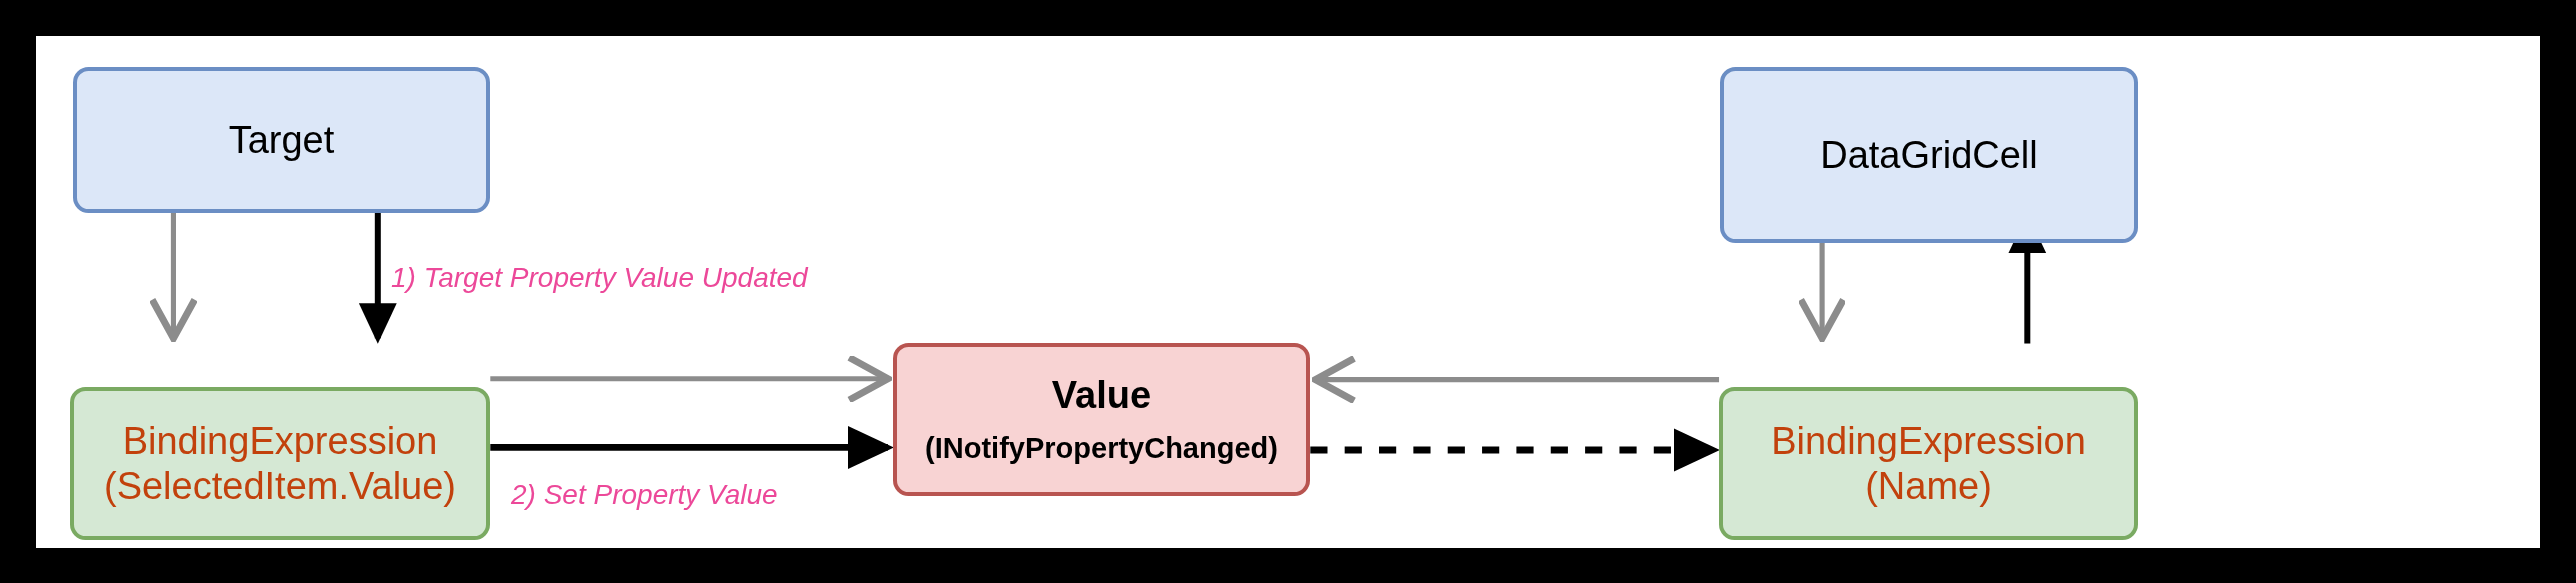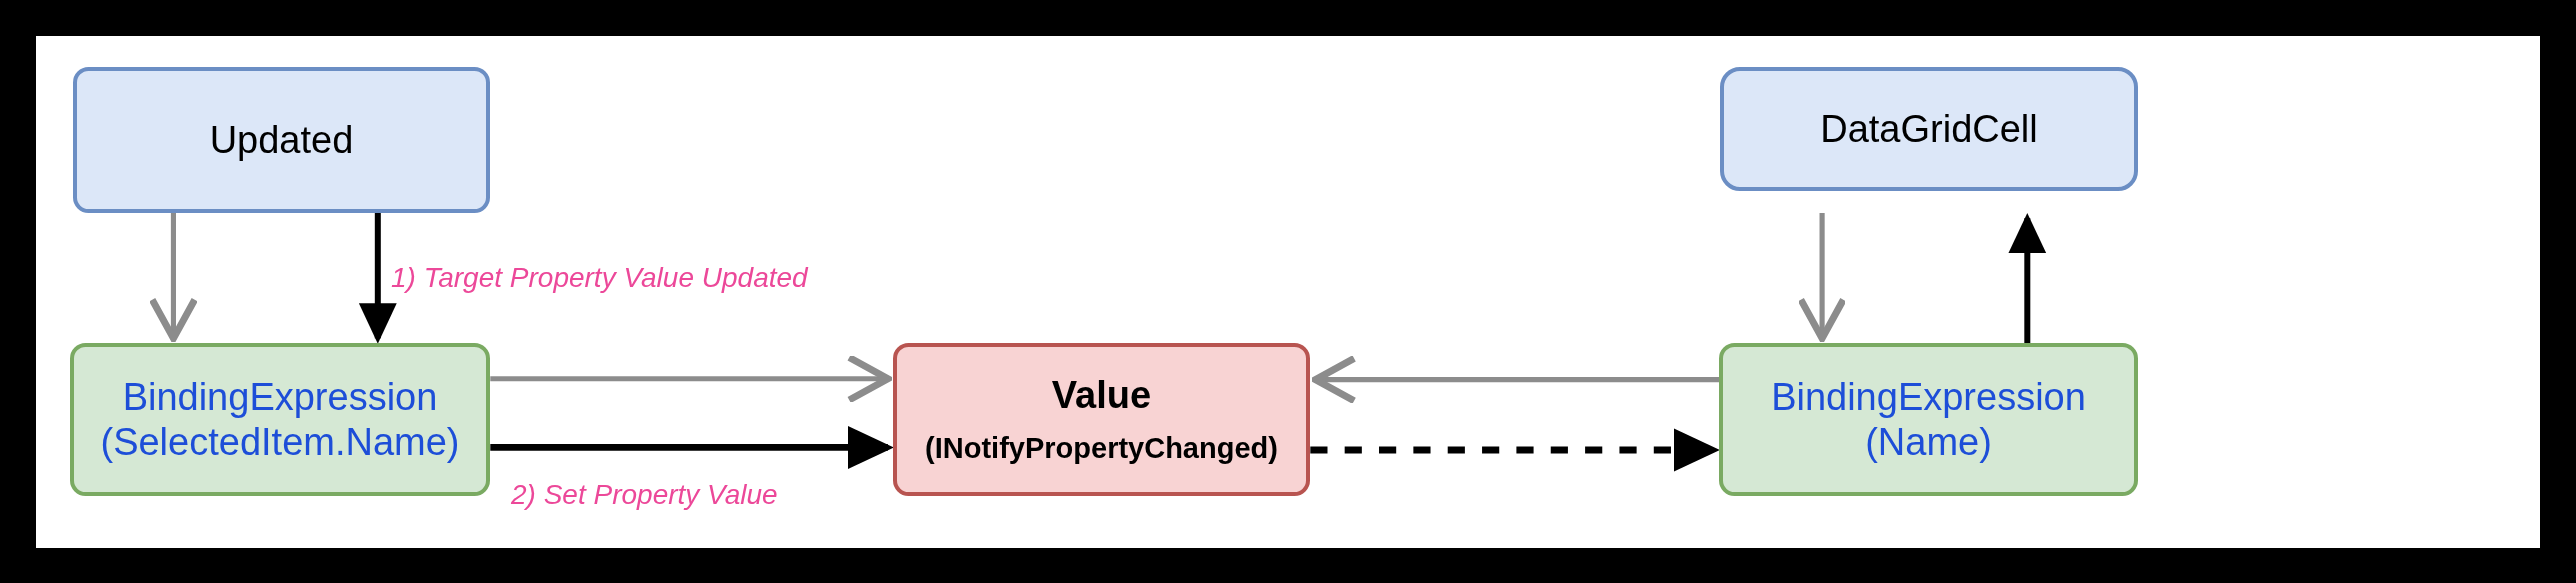--- a/index.html
+++ b/index.html
@@ -38,21 +38,22 @@
     z-index: 5;
   }
   .node-blue {
     background: #dce7f8;
     border-color: #6b8ec4;
     color: #000000;
   }
   .node-green {
     background: #d5e8d4;
     border-color: #7aaa62;
-    color: #1d4ed8;
+    color: #c2410c;
+    margin-top: 44px;
   }
   .node-red {
     background: #f8d3d3;
     border-color: #b85450;
     color: #000000;
   }
   .node-title {
     font-size: 38px;
   }
   .node-sub {
@@ -132,34 +133,34 @@
       <g>
         <line x1="2122" y1="248" x2="2122" y2="394" stroke="#8c8c8c" stroke-width="6" marker-end="url(#arrow-open-gray)"></line>
       </g>
 
       <g>
         <line x1="2361" y1="400" x2="2361" y2="254" stroke="#000000" stroke-width="7" marker-end="url(#arrow-filled-black)"></line>
       </g>
     </svg>
 
     <div class="node node-blue" style="left:37px; top:31px; width:417px; height:146px;">
-      <span class="node-title">Updated</span>
+      <span class="node-title">Target</span>
     </div>
 
     <div class="node node-green" style="left:34px; top:307px; width:420px; height:153px;">
       <span class="node-title">BindingExpression</span>
-      <span class="node-sub">(SelectedItem.Name)</span>
+      <span class="node-sub">(SelectedItem.Value)</span>
     </div>
 
     <div class="node node-red" style="left:857px; top:307px; width:417px; height:153px;">
       <span class="node-title">Value</span>
       <span class="node-sub">(INotifyPropertyChanged)</span>
     </div>
 
-    <div class="node node-blue" style="left:1684px; top:31px; width:418px; height:124px;border-radius:20px;">
+    <div class="node node-blue" style="left:1684px; top:31px; width:418px; height:176px;">
       <span class="node-title">DataGridCell</span>
     </div>
 
     <div class="node node-green" style="left:1683px; top:307px; width:419px; height:153px;">
       <span class="node-title">BindingExpression</span>
       <span class="node-sub">(Name)</span>
     </div>
 
     <div class="edge-label italic" style="left:355px; top:226px;">1) Target Property Value Updated</div>
 

